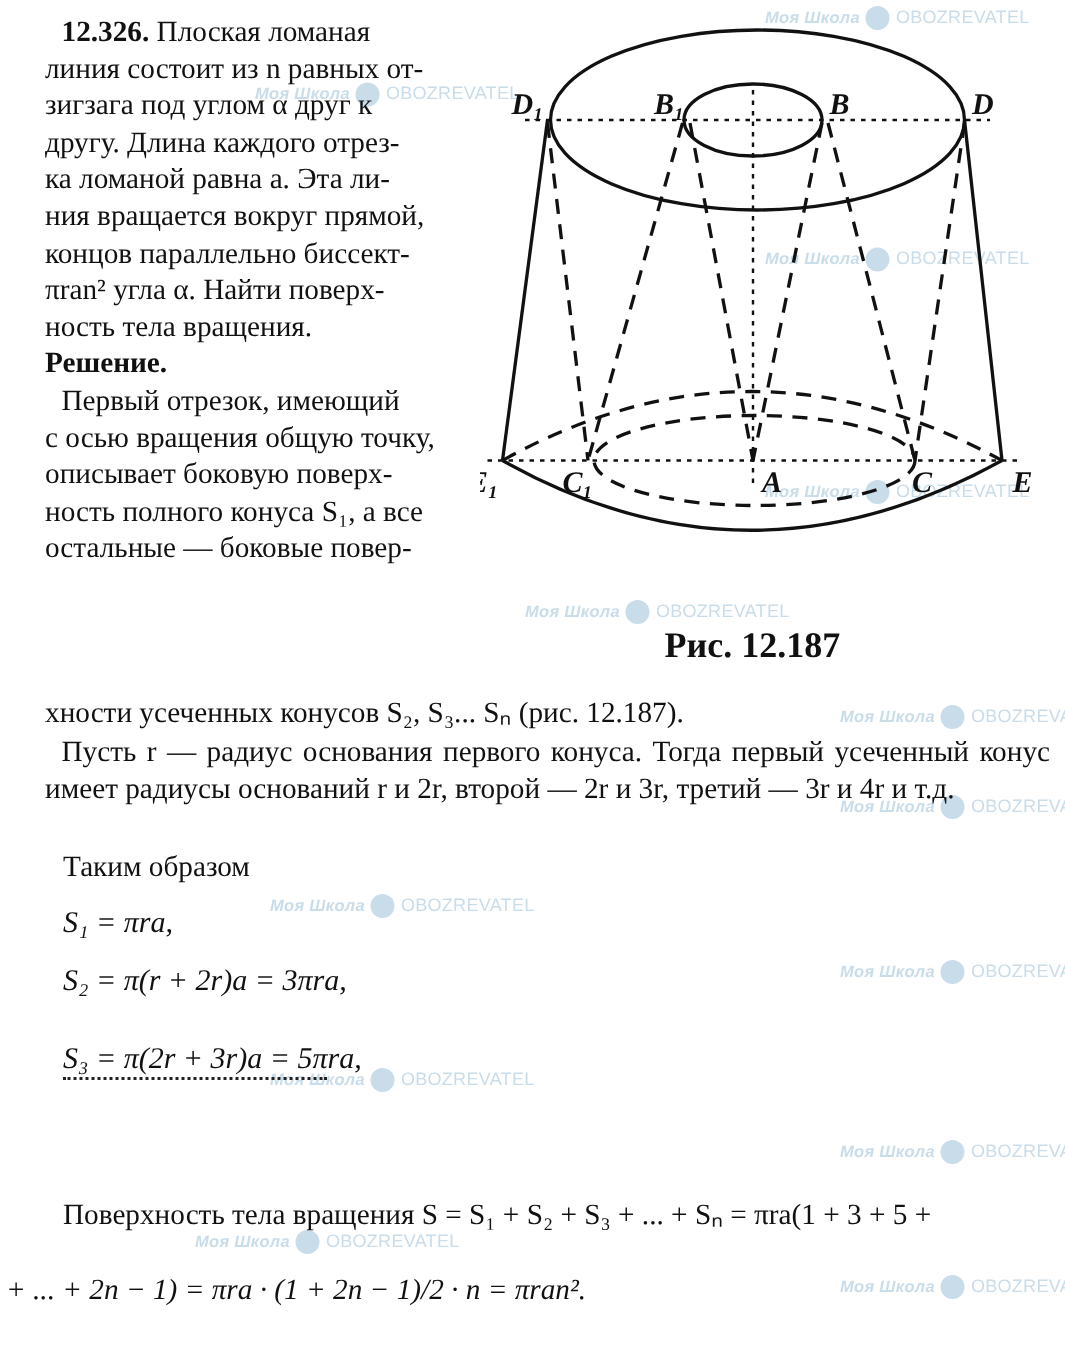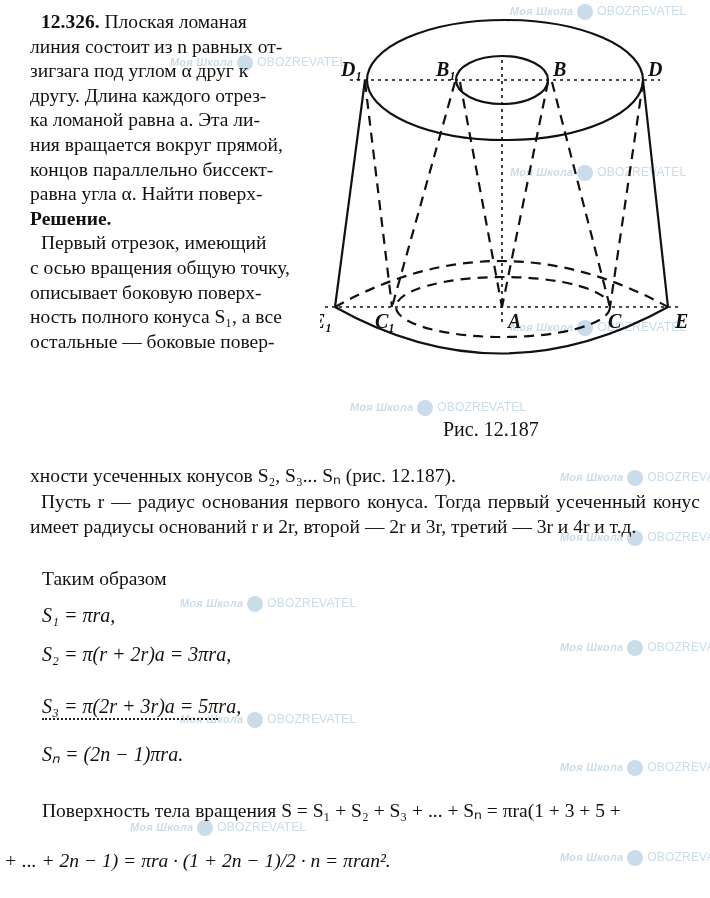--- a/index.html
+++ b/index.html
@@ -16,21 +16,21 @@
   .left-col p { margin:0; text-align:justify; }
   .prob-num { font-weight:bold; }
   .indent { text-indent:11px; }
   .sol { font-weight:bold; margin-left:11px; }
 
   .full { position:absolute; left:30px; width:670px; font-size:19.5px; line-height:25px; }
   .eq { position:absolute; left:42px; font-size:20px; font-style:italic; white-space:nowrap; }
   .dots { position:absolute; left:42px; top:718px; width:176px; border-top:2px dotted #222; }
 
   .fig { position:absolute; left:320px; top:0; width:390px; height:460px; }
-  .caption { position:absolute; left:443px; top:418px; font-size:20px; }
+  .caption { position:absolute; left:443px; top:418px; font-size:24px;font-weight:bold; }
 </style>
 </head>
 <body>
 
 <div class="page">
 
   <div class="wm" style="left:510px;top:4px;"><span>Моя Школа</span><span class="c"></span><span class="o">OBOZREVATEL</span></div>
   <div class="wm" style="left:170px;top:55px;"><span>Моя Школа</span><span class="c"></span><span class="o">OBOZREVATEL</span></div>
   <div class="wm" style="left:510px;top:165px;"><span>Моя Школа</span><span class="c"></span><span class="o">OBOZREVATEL</span></div>
   <div class="wm" style="left:510px;top:320px;"><span>Моя Школа</span><span class="c"></span><span class="o">OBOZREVATEL</span></div>
@@ -45,38 +45,38 @@
   <div class="wm" style="left:560px;top:850px;"><span>Моя Школа</span><span class="c"></span><span class="o">OBOZREVATEL</span></div>
 
   <div class="left-col">
     <p class="indent"><span class="prob-num">12.326.</span> <span>Плоская ломаная</span></p>
     <p>линия состоит из n равных от-</p>
     <p>зигзага под углом α друг к</p>
     <p>другу. Длина каждого отрез-</p>
     <p>ка ломаной равна a. Эта ли-</p>
     <p>ния вращается вокруг прямой,</p>
     <p>концов параллельно биссект-</p>
-    <p>равна угла α. Найти поверх-</p>
+    <p>πran² угла α. Найти поверх-</p>
+    <p>ность тела вращения.</p>
     <p class="sol">Решение.</p>
     <p class="indent">Первый отрезок, имеющий</p>
     <p>с осью вращения общую точку,</p>
     <p>описывает боковую поверх-</p>
     <p>ность полного конуса S₁, а все</p>
     <p>остальные — боковые повер-</p>
   </div>
 
   <div class="full" style="top:463px;white-space:nowrap;">хности усеченных конусов S₂, S₃... Sₙ (рис. 12.187).</div>
   <div class="full" style="top:489px;text-indent:11px;text-align:justify;">Пусть r — радиус основания первого конуса. Тогда первый усеченный конус имеет радиусы оснований r и 2r, второй — 2r и 3r, третий — 3r и 4r и т.д.</div>
   <div class="full" style="top:566px;left:42px;">Таким образом</div>
 
   <div class="eq" style="top:604px;">S₁ = πra,</div>
   <div class="eq" style="top:643px;">S₂ = π(r + 2r)a = 3πra,</div>
   <div class="eq" style="top:695px;">S₃ = π(2r + 3r)a = 5πra,</div>
   <div class="dots"></div>
-  <div class="eq" style="top:740px;">Sₙ = (2n − 1)πra.</div>
 
   <div class="full" style="top:798px;left:42px;white-space:nowrap;">Поверхность тела вращения S = S₁ + S₂ + S₃ + ... + Sₙ = πra(1 + 3 + 5 +</div>
   <div class="full" style="top:848px;left:4px;white-space:nowrap;font-style:italic;">+ ... + 2n − 1) = πra · (1 + 2n − 1)/2 · n = πran².</div>
 
   <svg class="fig" viewBox="320 0 390 460">
     <g fill="none" stroke="#111" stroke-width="2.2">
 
       <ellipse cx="505" cy="80" rx="138" ry="60"></ellipse>
 
       <ellipse cx="502" cy="80" rx="46" ry="24"></ellipse>

